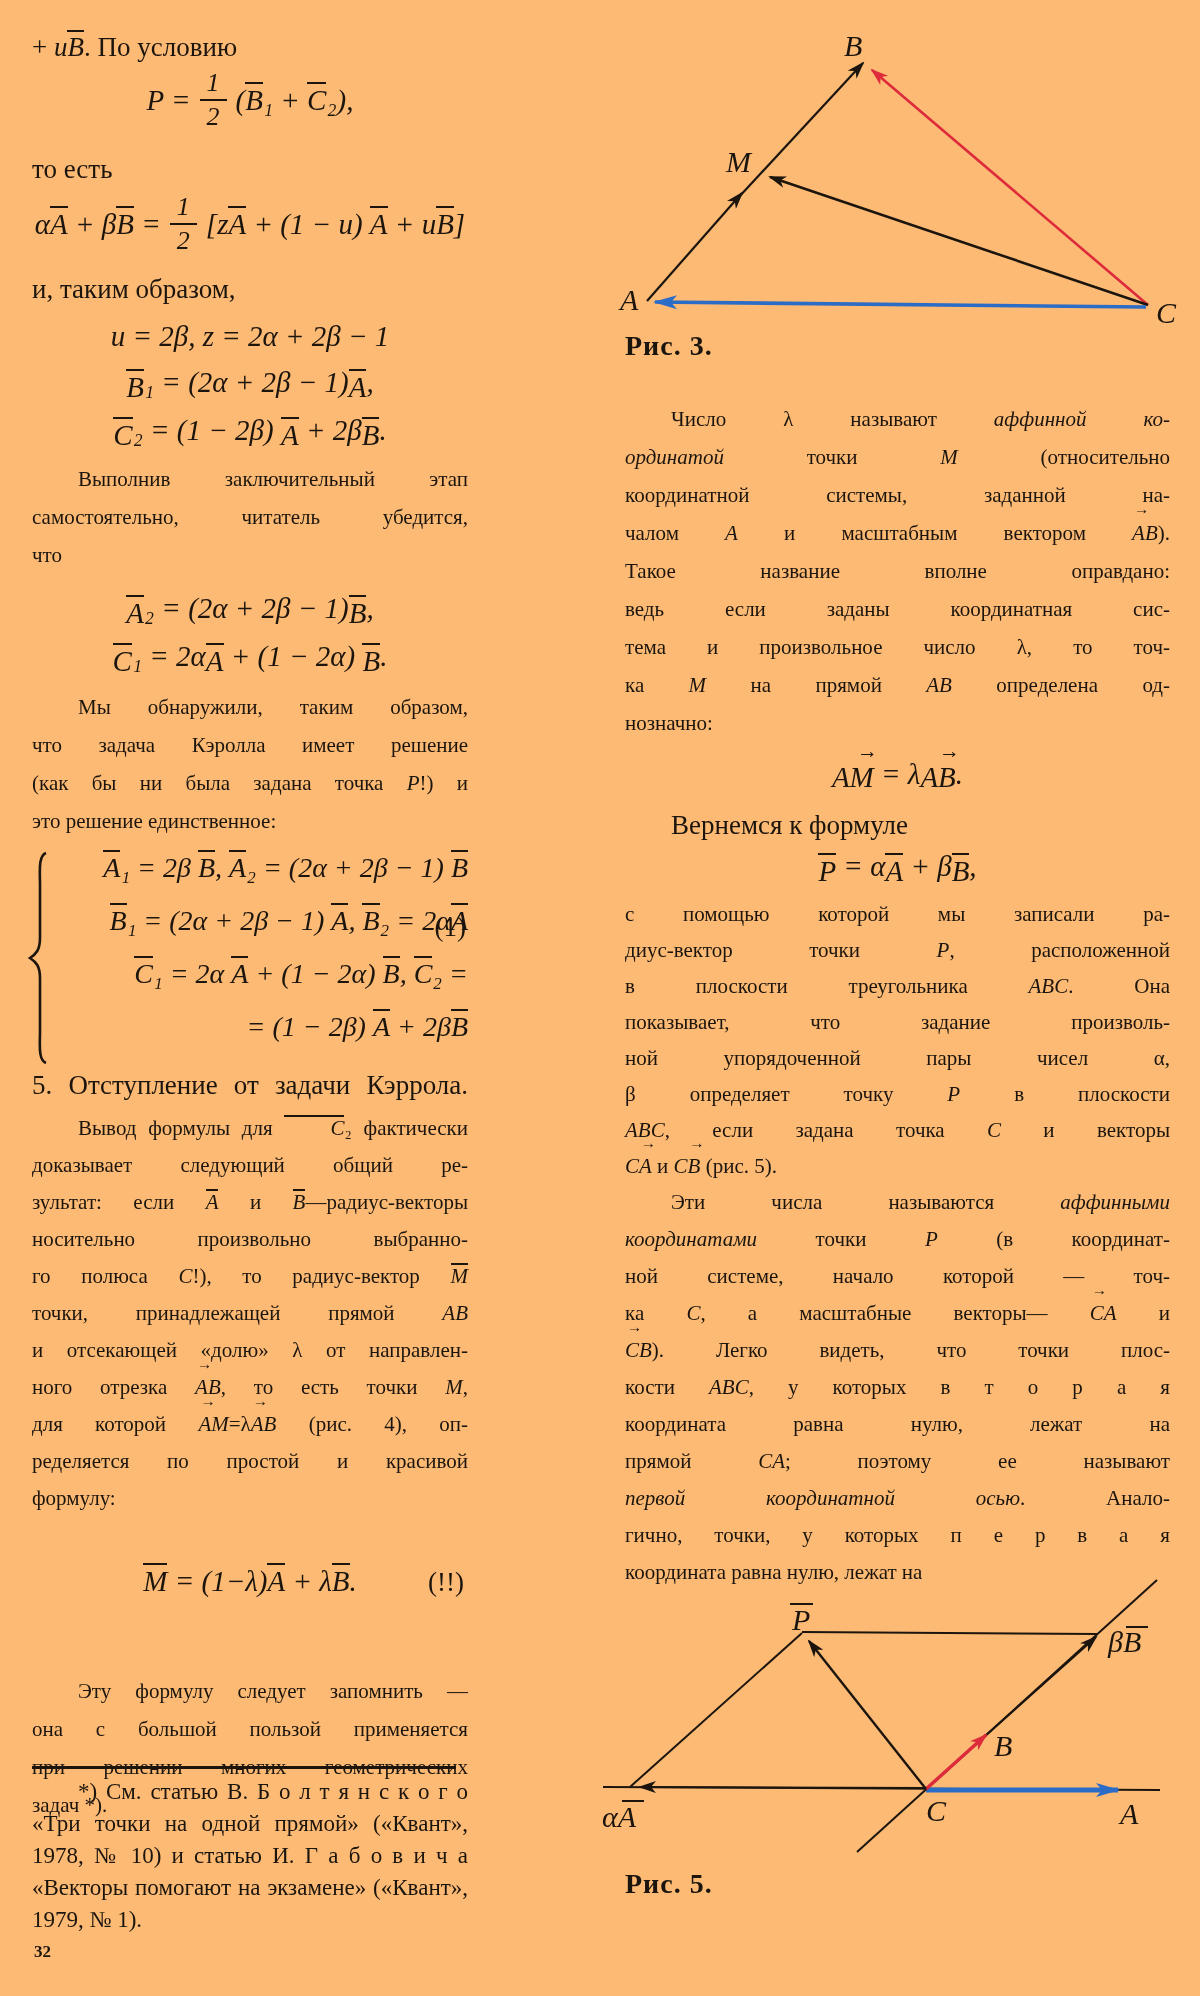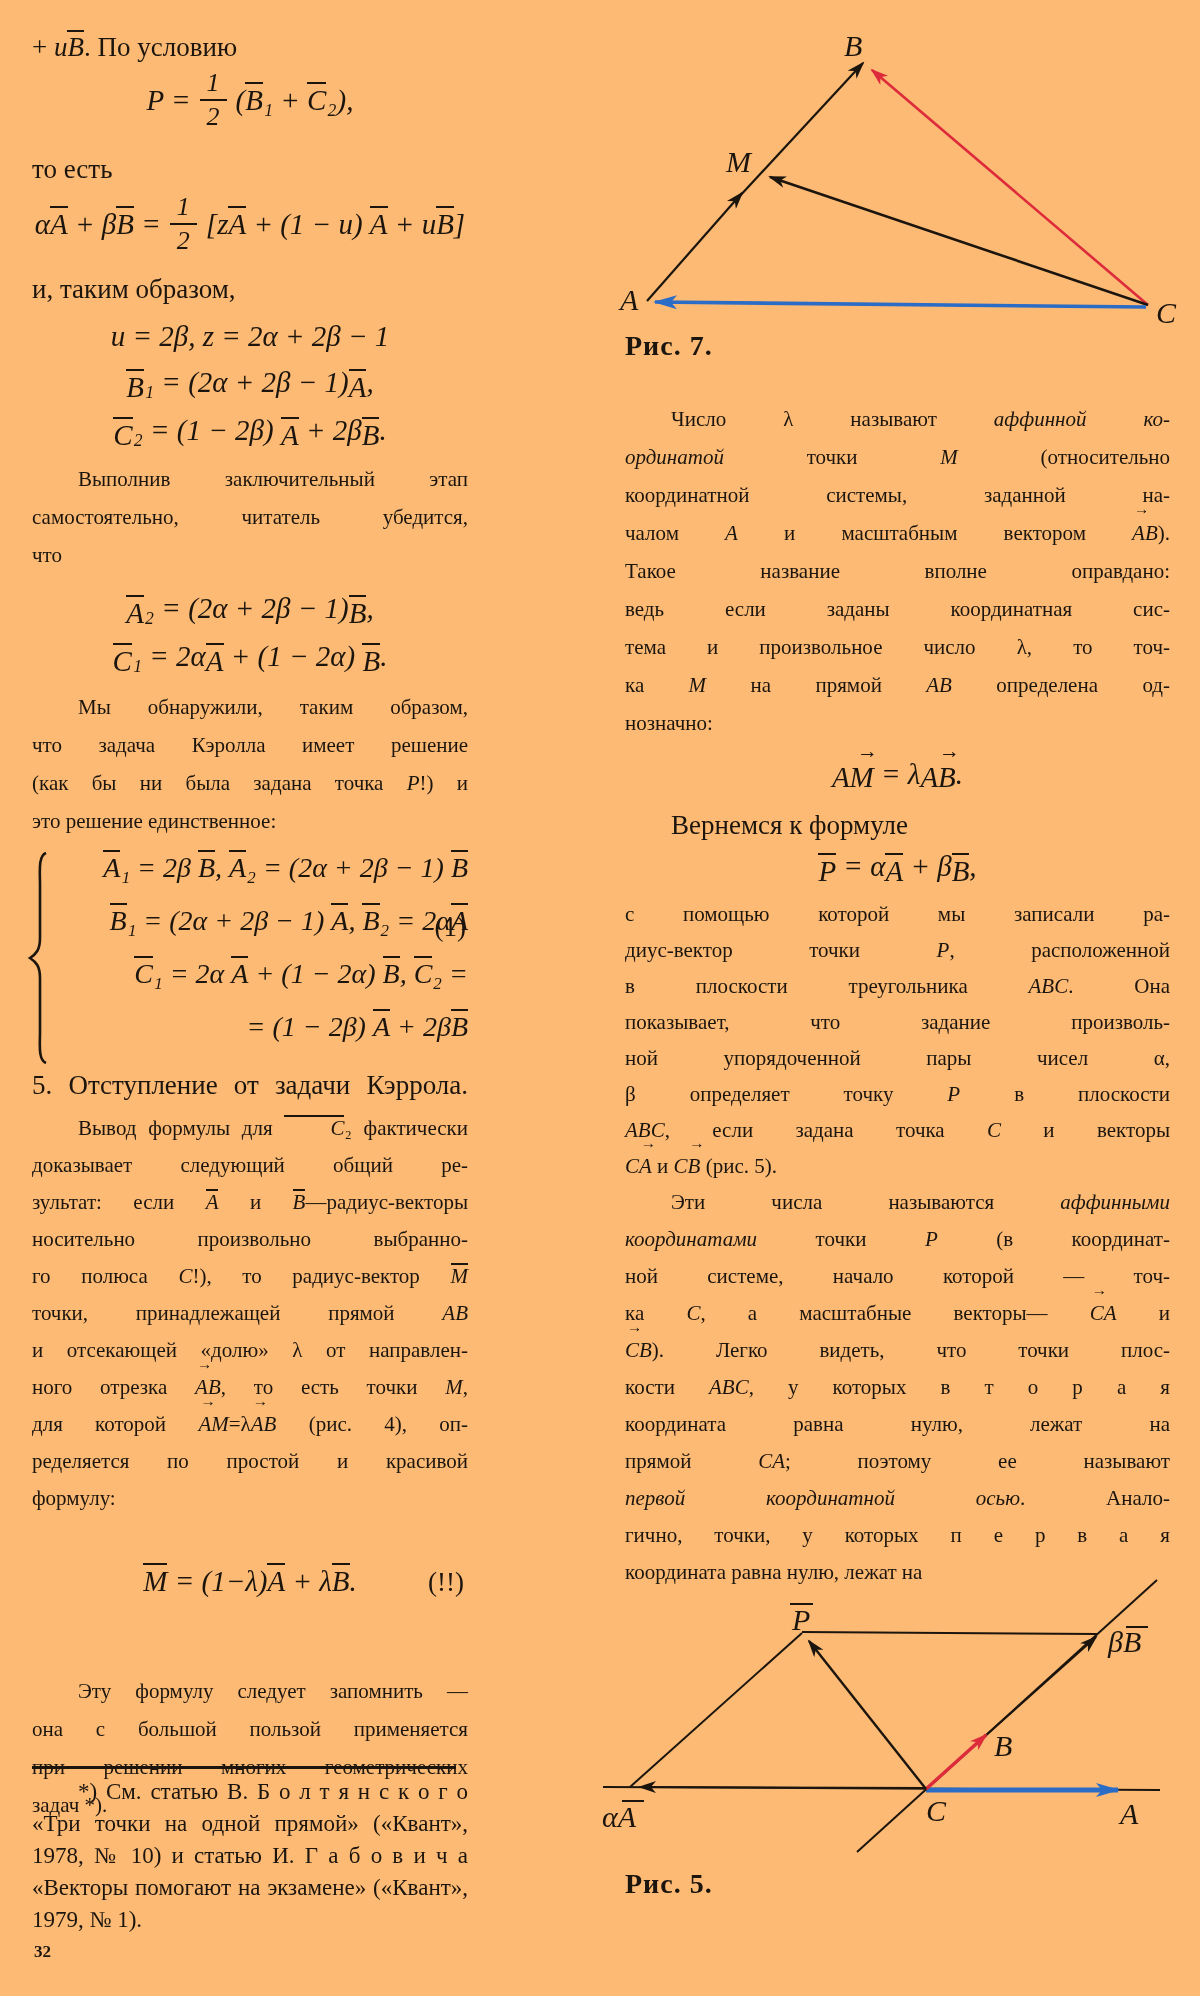--- a/index.html
+++ b/index.html
@@ -156,21 +156,21 @@
     <line x1="87" y1="291" x2="182" y2="183" stroke="#1b150e" stroke-width="2.2" marker-end="url(#f4k)"></line>
     <line x1="178" y1="188" x2="303" y2="53" stroke="#1b150e" stroke-width="2.2" marker-end="url(#f4k)"></line>
     <line x1="588" y1="295" x2="312" y2="60" stroke="#dd2b3c" stroke-width="2.6" marker-end="url(#f4r)"></line>
     <line x1="588" y1="295" x2="210" y2="167" stroke="#1b150e" stroke-width="2.6" marker-end="url(#f4k)"></line>
     <line x1="586" y1="297" x2="95" y2="292" stroke="#2b6cc6" stroke-width="3.6" marker-end="url(#f4u)"></line>
     <text x="284" y="46" font-size="30">B</text>
     <text x="166" y="162" font-size="30">M</text>
     <text x="60" y="300" font-size="30">A</text>
     <text x="596" y="313" font-size="30">C</text>
   </svg>
-  <div class="figcap" style="left:625px;top:330px">Рис. 7.</div>
+  <div class="figcap" style="left:625px;top:330px">Рис. 3.</div>
 
   <div class="para lh38 ind" style="left:625px;top:400px;width:545px">
     <div data-list="right.p1.lines">
         <div class="jl">Число λ называют <i>аффинной ко-</i></div>
         <div class="jl"><i>ординатой</i> точки <i>M</i> (относительно</div>
         <div class="jl">координатной системы, заданной на-</div>
         <div class="jl">чалом <i>A</i> и масштабным вектором <span class="vec">AB</span>).</div>
         <div class="jl">Такое название вполне оправдано:</div>
         <div class="jl">ведь если заданы координатная сис-</div>
         <div class="jl">тема и произвольное число λ, то точ-</div>

